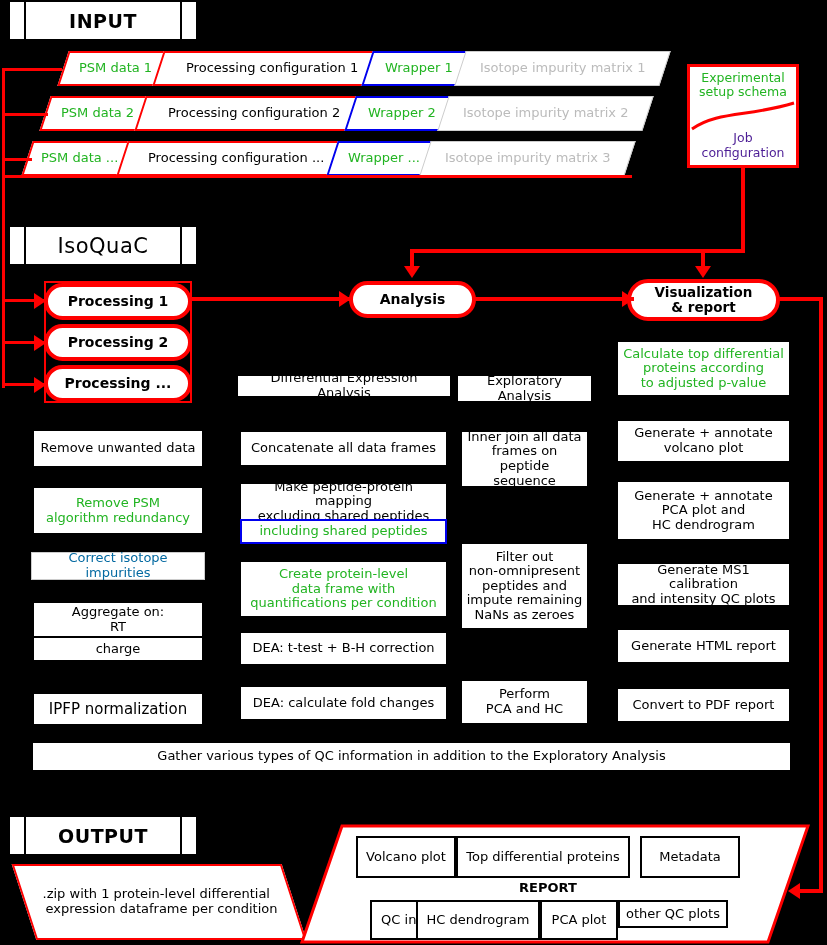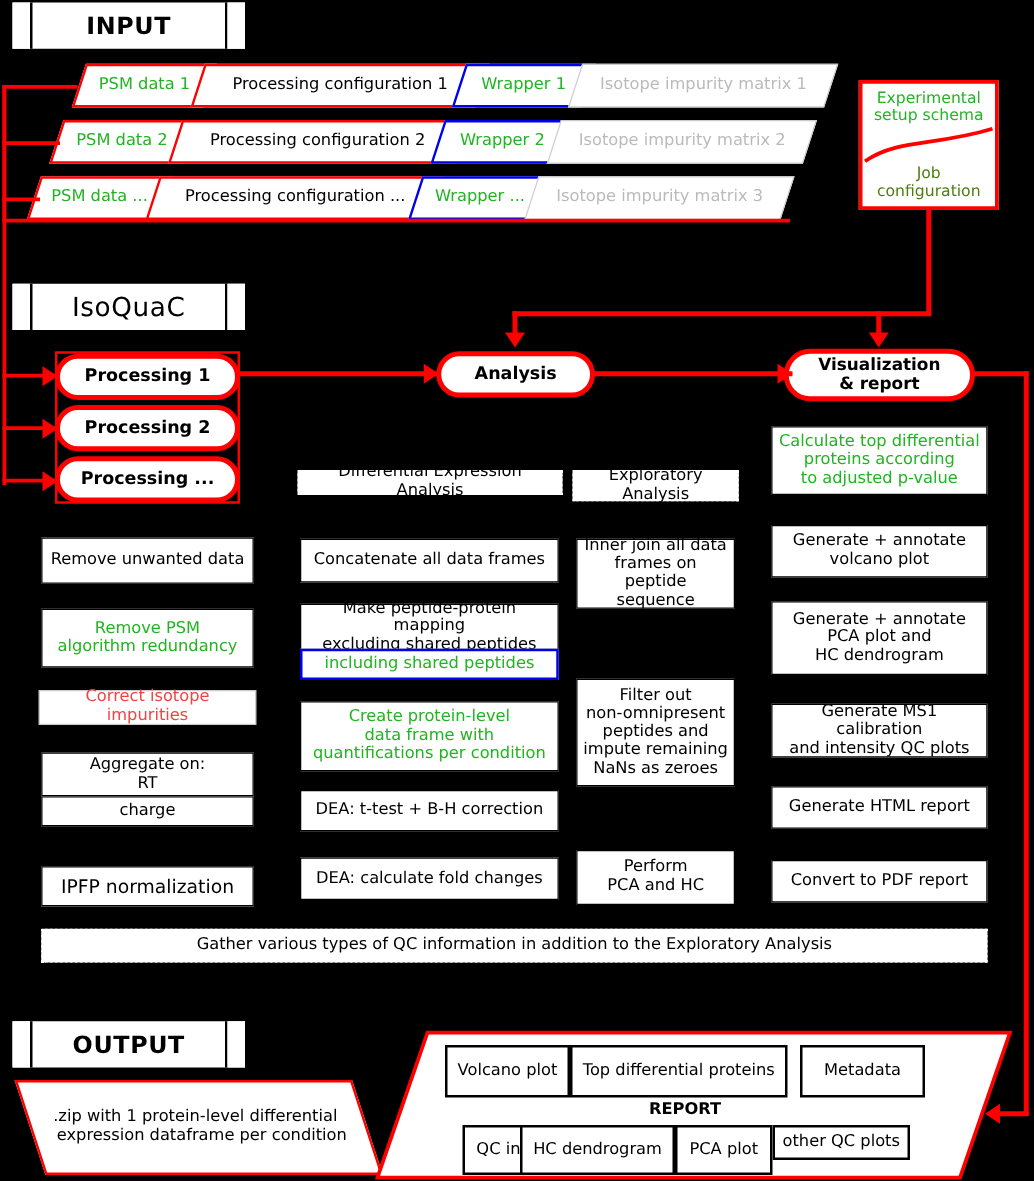--- a/index.html
+++ b/index.html
@@ -13,21 +13,21 @@
   .sect .tick{width:14px;background:#fff;}
   .sect .divline{width:2px;background:#000;}
   .sect .lbl{flex:1;display:flex;align-items:center;justify-content:center;
              font-weight:bold;color:#000;letter-spacing:.5px;}
 
   
   .box{background:#fff;border:1px solid #000;display:flex;align-items:center;
        justify-content:center;text-align:center;color:#000;line-height:1.12;
        padding:2px 4px;}
   .box.green{color:#22b422;}
-  .box.grey{color:#ef4444;border-color:#ccc;}
+  .box.grey{color:#0369a1;border-color:#ccc;}
   .box.blue{border:2px solid #0000ee;color:#22b422;}
   .box.dashed{border:2px dotted #fff;background:#fff;color:#000;}
 
   
   .stadium{background:#fff;border:4px solid #f00;border-radius:999px;
            display:flex;align-items:center;justify-content:center;
            text-align:center;font-weight:bold;color:#000;line-height:1.1;}
 
   
   .par{background:#fff;display:flex;align-items:center;justify-content:center;
@@ -102,21 +102,21 @@
     </div>
 
   <div class="abs" style="left:687px;top:64px;width:112px;height:104px;background:#fff;border:3px solid #f00;">
     <div style="position:absolute;left:0;top:4px;width:100%;text-align:center;color:#22b422;font-size:12.5px;line-height:1.15;">
       <div>Experimental</div>
       <div>setup schema</div>
     </div>
     <svg width="106" height="98" viewBox="0 0 106 98" style="position:absolute;left:0;top:0;">
       <path d="M2,62 C28,44 58,50 104,36" stroke="#f00" stroke-width="3" fill="none"></path>
     </svg>
-    <div style="position:absolute;left:0;bottom:5px;width:100%;text-align:center;color:#4d7c0f;font-size:12.5px;">Job configuration</div>
+    <div style="position:absolute;left:0;bottom:5px;width:100%;text-align:center;color:#4c1d95;font-size:12.5px;">Job configuration</div>
   </div>
 
   <div class="abs sect" style="left:10px;top:227px;width:186px;height:37px;">
     <div class="tick"></div>
     <div class="divline"></div>
     <div class="lbl" style="font-size:21px;font-weight:normal;border-radius:13px;">IsoQuaC</div>
     <div class="divline"></div>
     <div class="tick"></div>
   </div>
 

